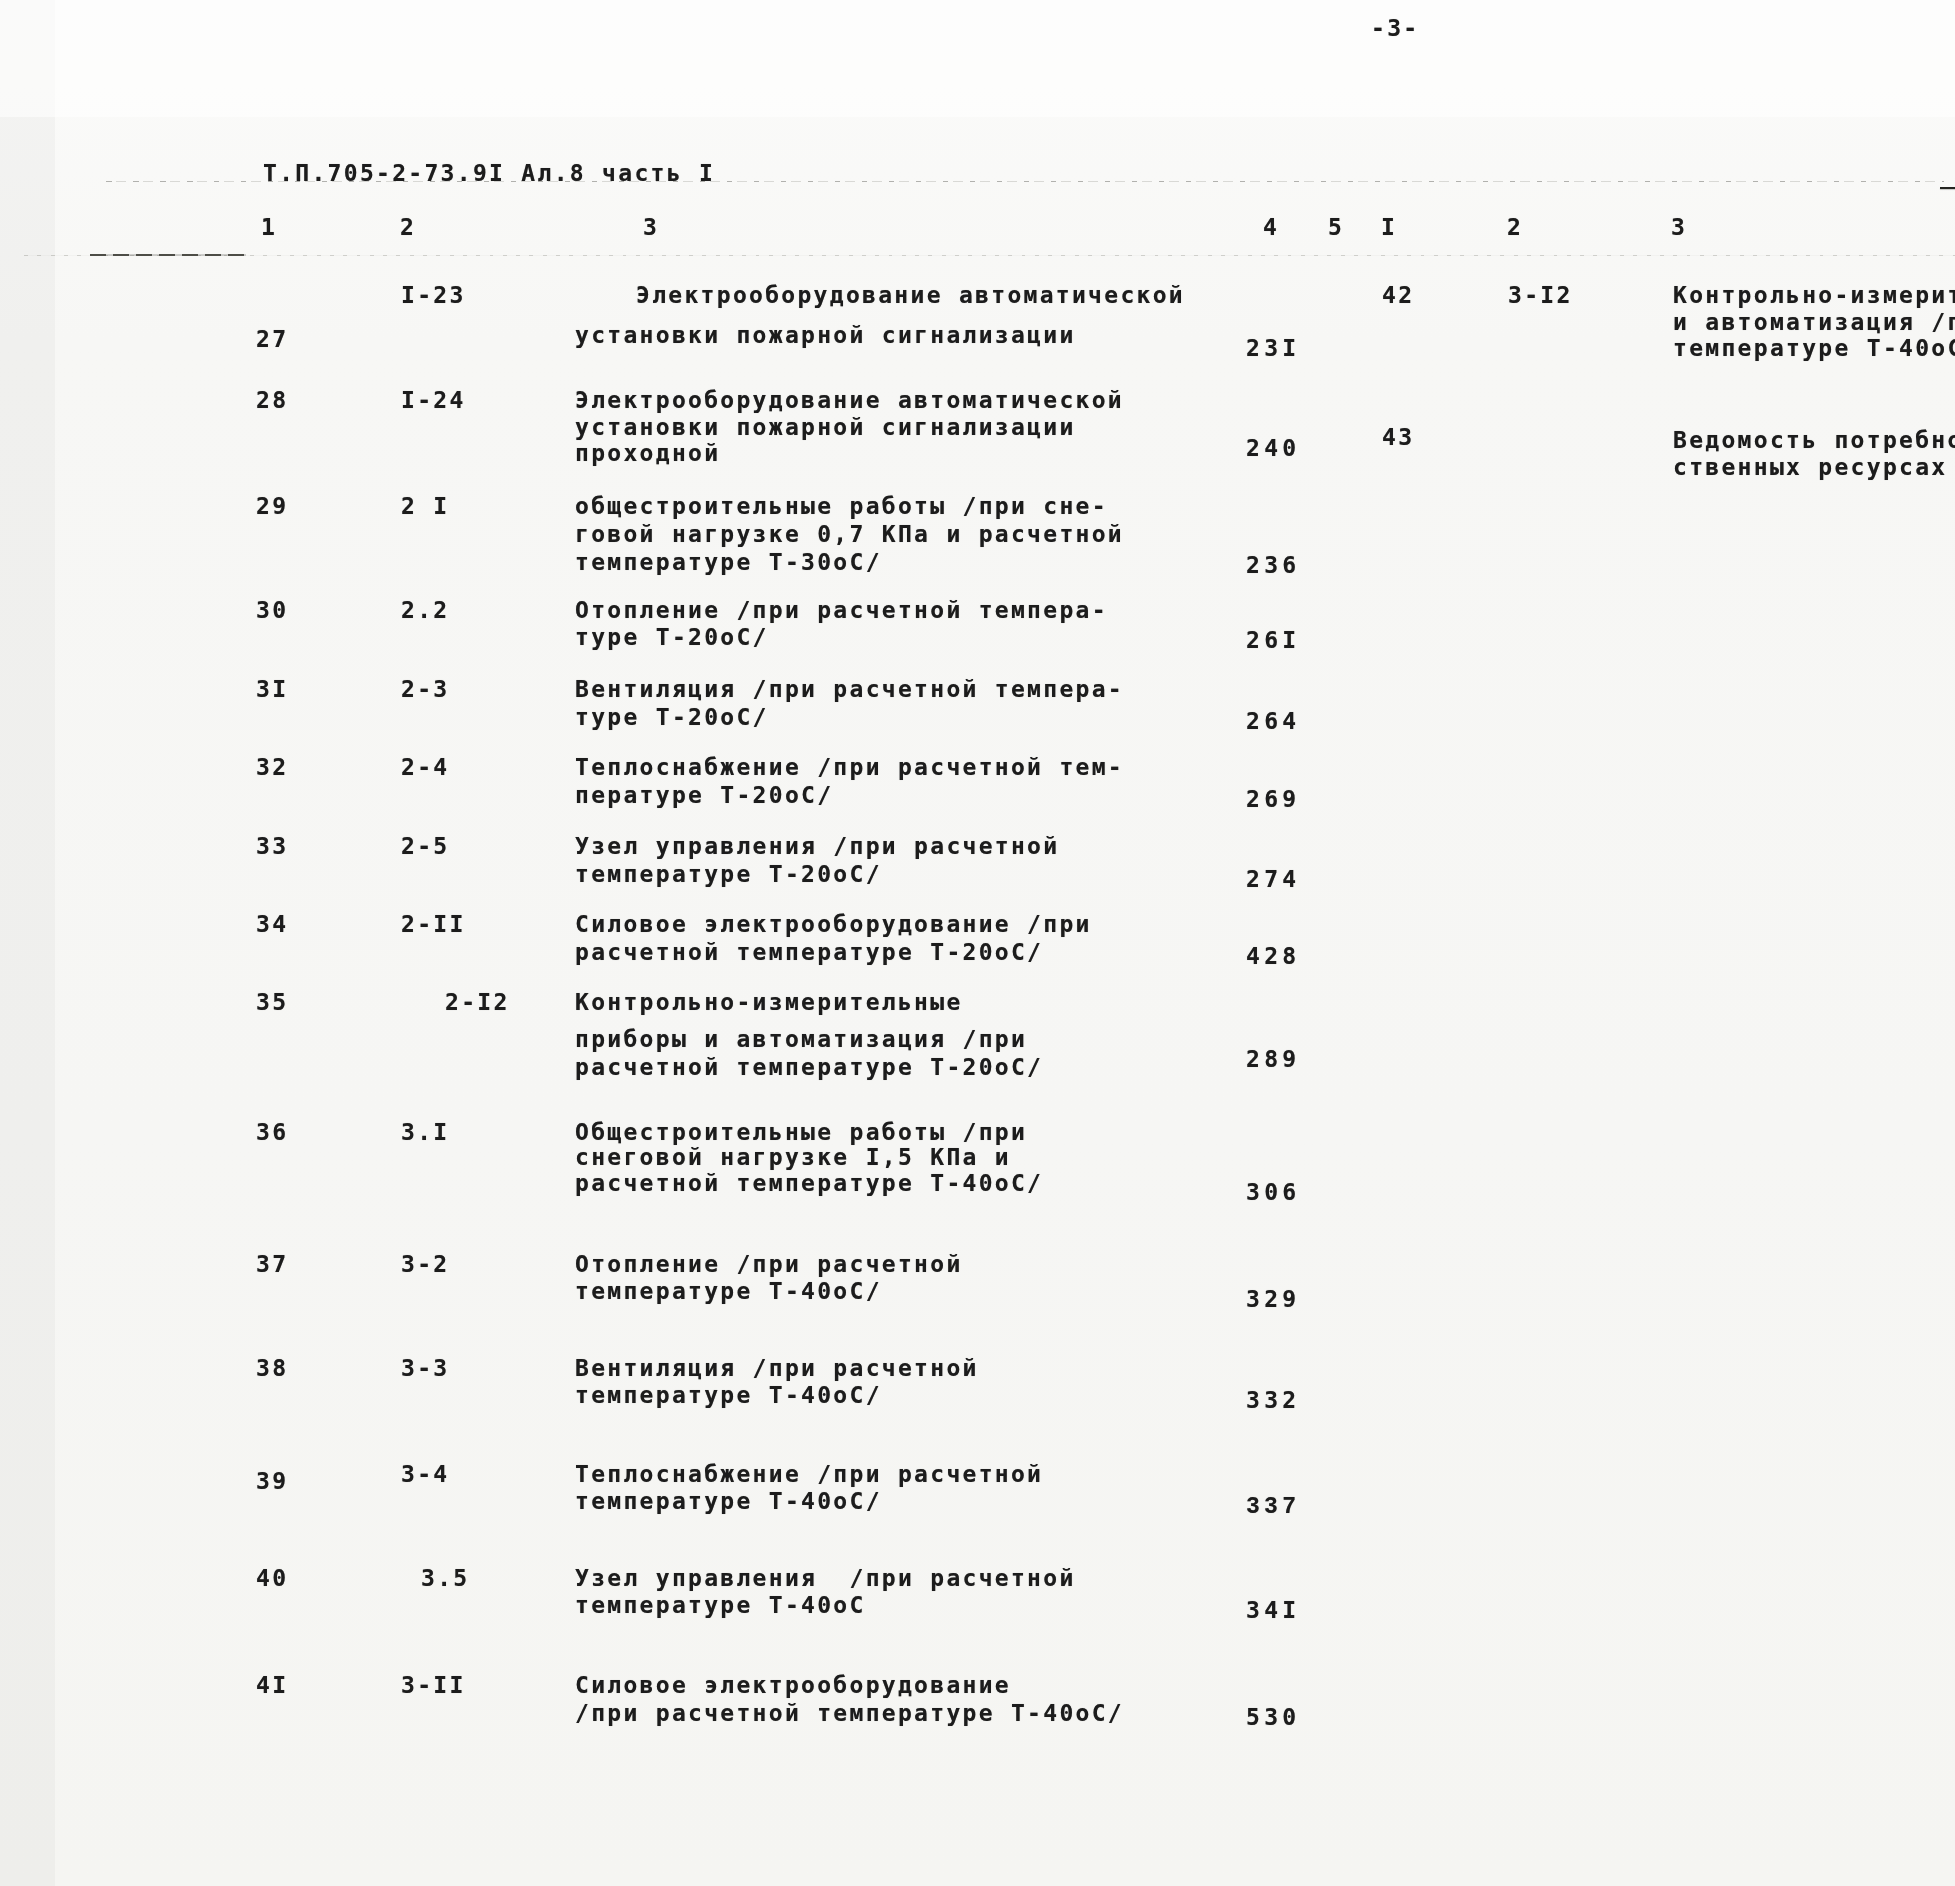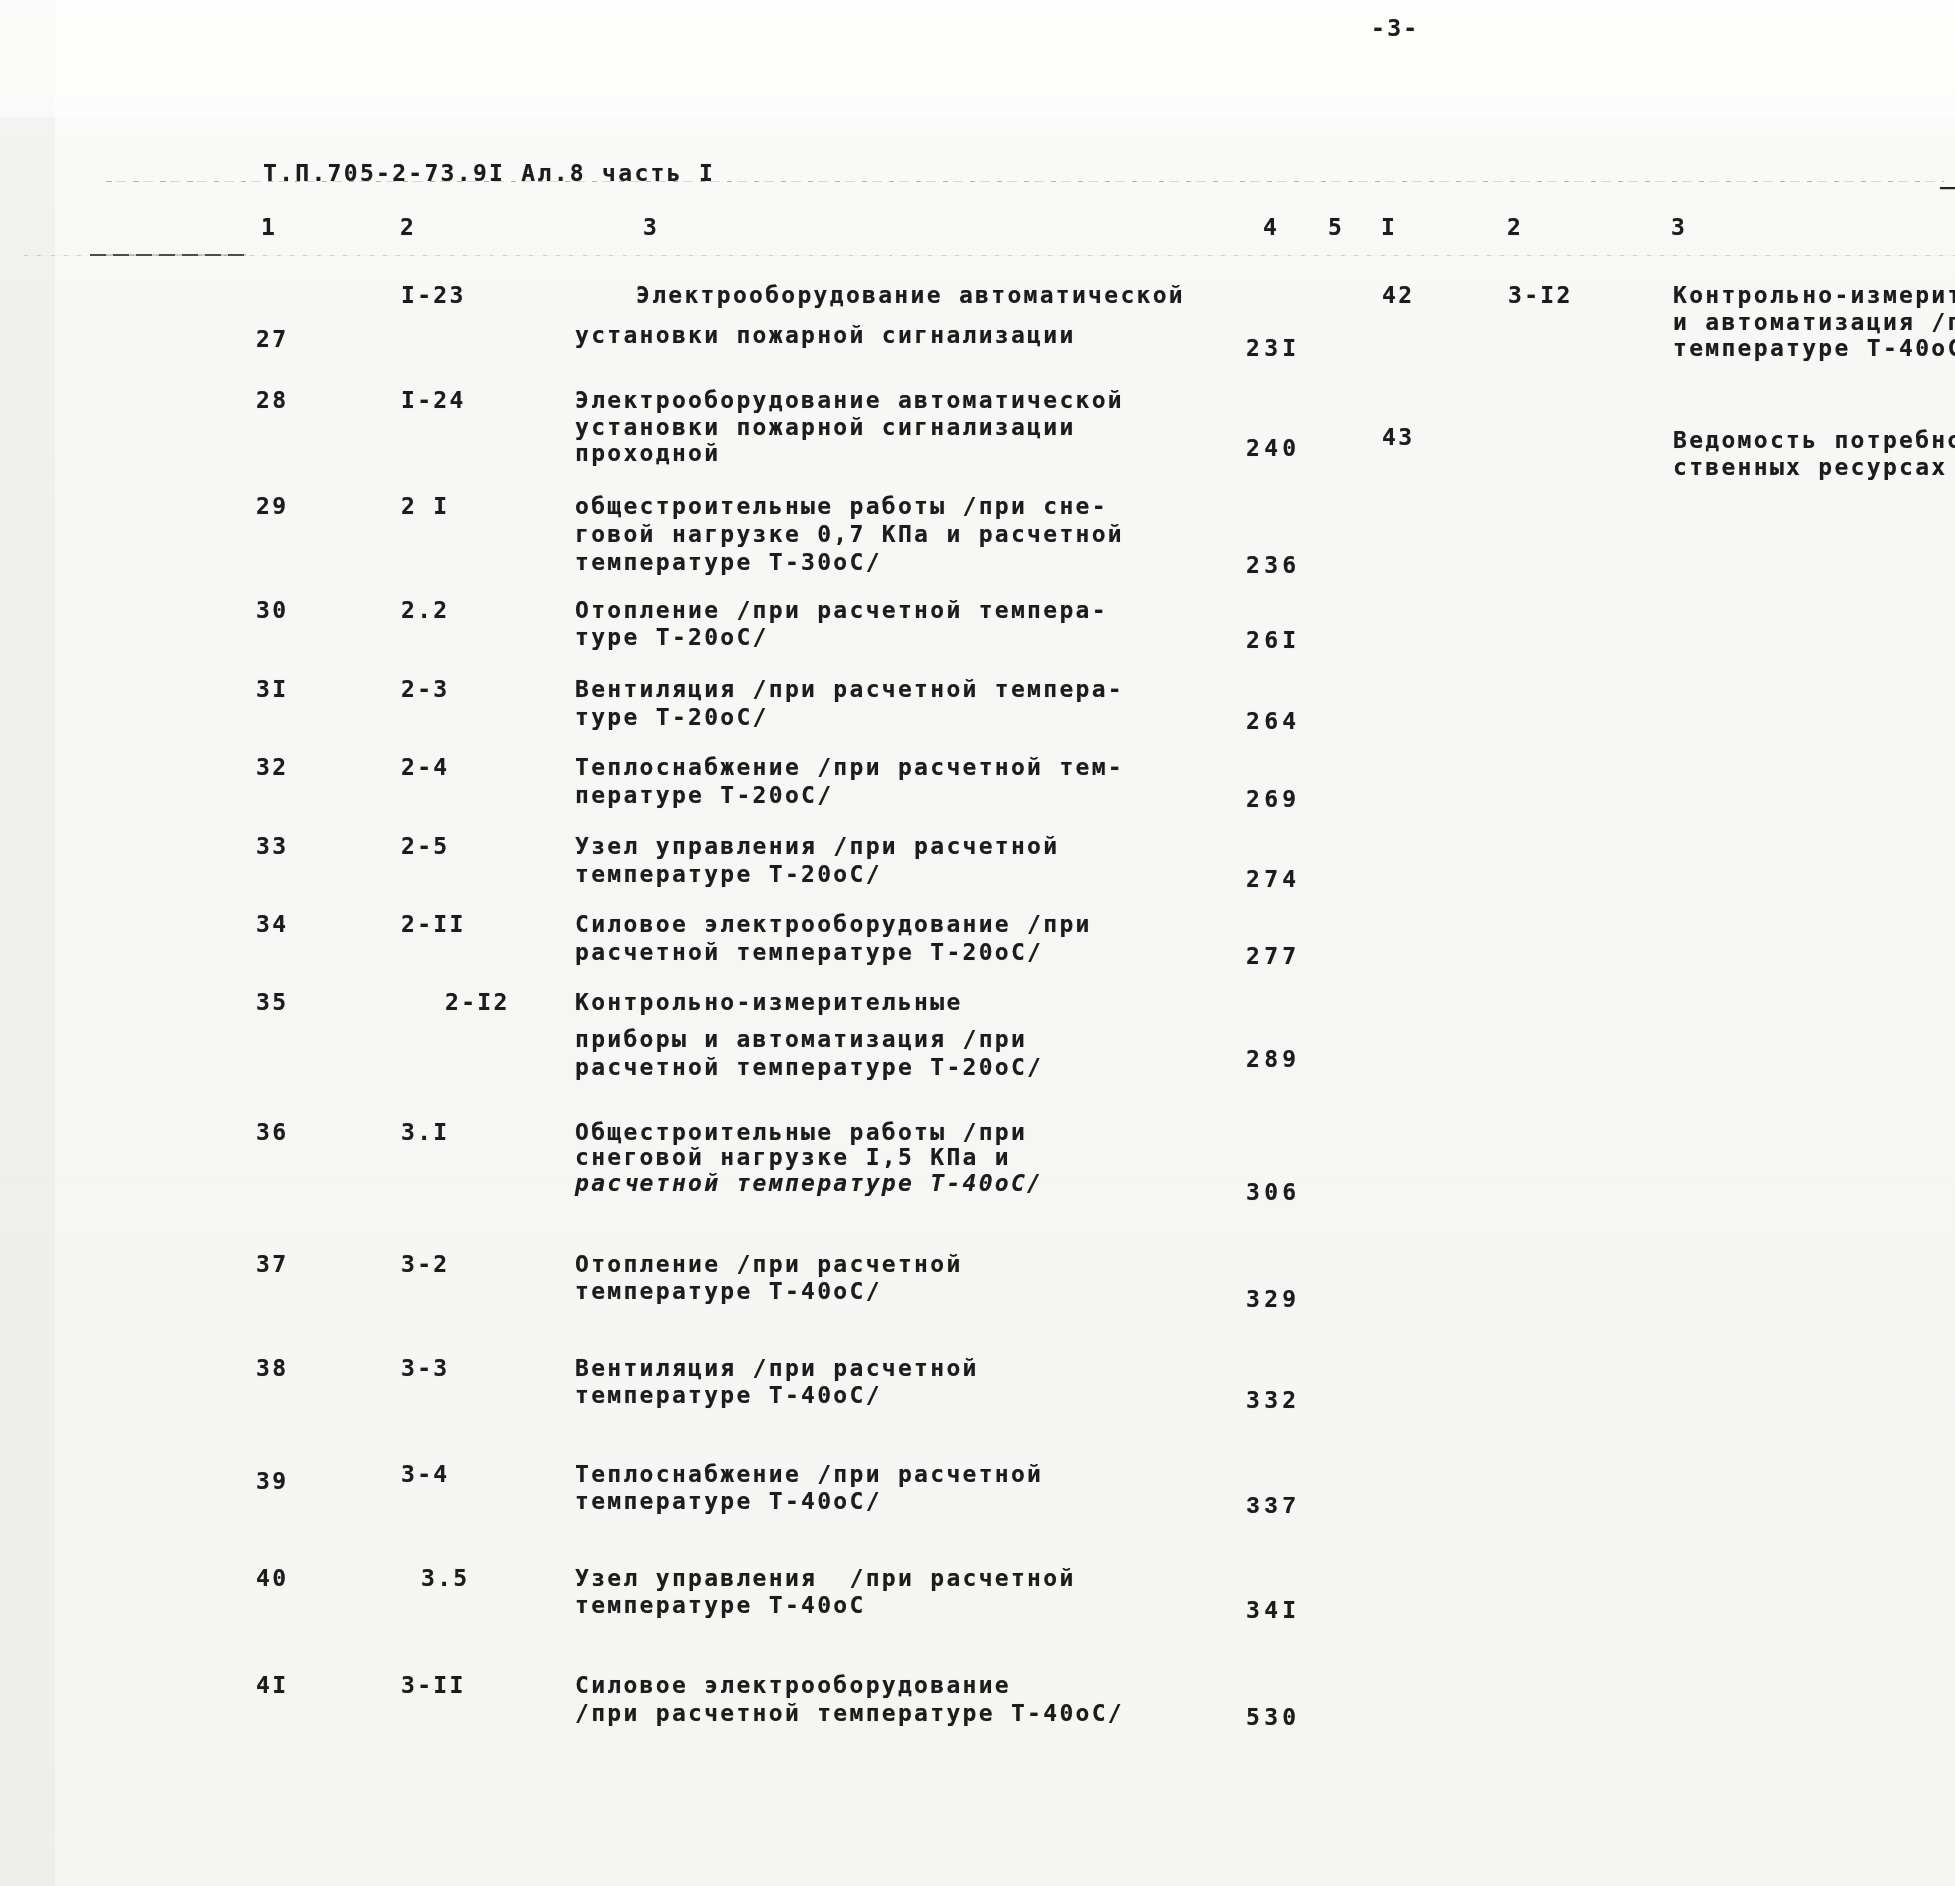--- a/index.html
+++ b/index.html
@@ -100,34 +100,34 @@
 <div class="tw lx1" style="top:835px;">33</div>
 <div class="tw lx2" style="top:835px;">2-5</div>
 <div class="tw lx3" style="top:835px;">Узел управления /при расчетной</div>
 <div class="tw lx3" style="top:863px;">температуре Т-20оС/</div>
 <div class="tw pg lx4" style="top:868px;">274</div>
 
 <div class="tw lx1" style="top:913px;">34</div>
 <div class="tw lx2" style="top:913px;">2-II</div>
 <div class="tw lx3" style="top:913px;">Силовое электрооборудование /при</div>
 <div class="tw lx3" style="top:941px;">расчетной температуре Т-20оС/</div>
-<div class="tw pg lx4" style="top:945px;">277</div>
+<div class="tw pg lx4" style="top:945px;">428</div>
 
 <div class="tw lx1" style="top:991px;">35</div>
 <div class="tw lx2" style="top:991px;margin-left:44px;">2-I2</div>
 <div class="tw lx3" style="top:991px;">Контрольно-измерительные</div>
 <div class="tw lx3" style="top:1028px;">приборы и автоматизация /при</div>
 <div class="tw lx3" style="top:1056px;">расчетной температуре Т-20оС/</div>
 <div class="tw pg lx4" style="top:1048px;">289</div>
 
 <div class="tw lx1" style="top:1121px;">36</div>
 <div class="tw lx2" style="top:1121px;">3.I</div>
 <div class="tw lx3" style="top:1121px;">Общестроительные работы /при</div>
 <div class="tw lx3" style="top:1146px;">снеговой нагрузке I,5 КПа и</div>
-<div class="tw lx3" style="top:1172px;font-style:italic;">расчетной температуре Т-40оС/</div>
+<div class="tw lx3" style="top:1172px;">расчетной температуре Т-40оС/</div>
 <div class="tw pg lx4" style="top:1181px;">306</div>
 
 <div class="tw lx1" style="top:1253px;">37</div>
 <div class="tw lx2" style="top:1253px;">3-2</div>
 <div class="tw lx3" style="top:1253px;">Отопление /при расчетной</div>
 <div class="tw lx3" style="top:1280px;">температуре Т-40оС/</div>
 <div class="tw pg lx4" style="top:1288px;">329</div>
 
 <div class="tw lx1" style="top:1357px;">38</div>
 <div class="tw lx2" style="top:1357px;">3-3</div>

